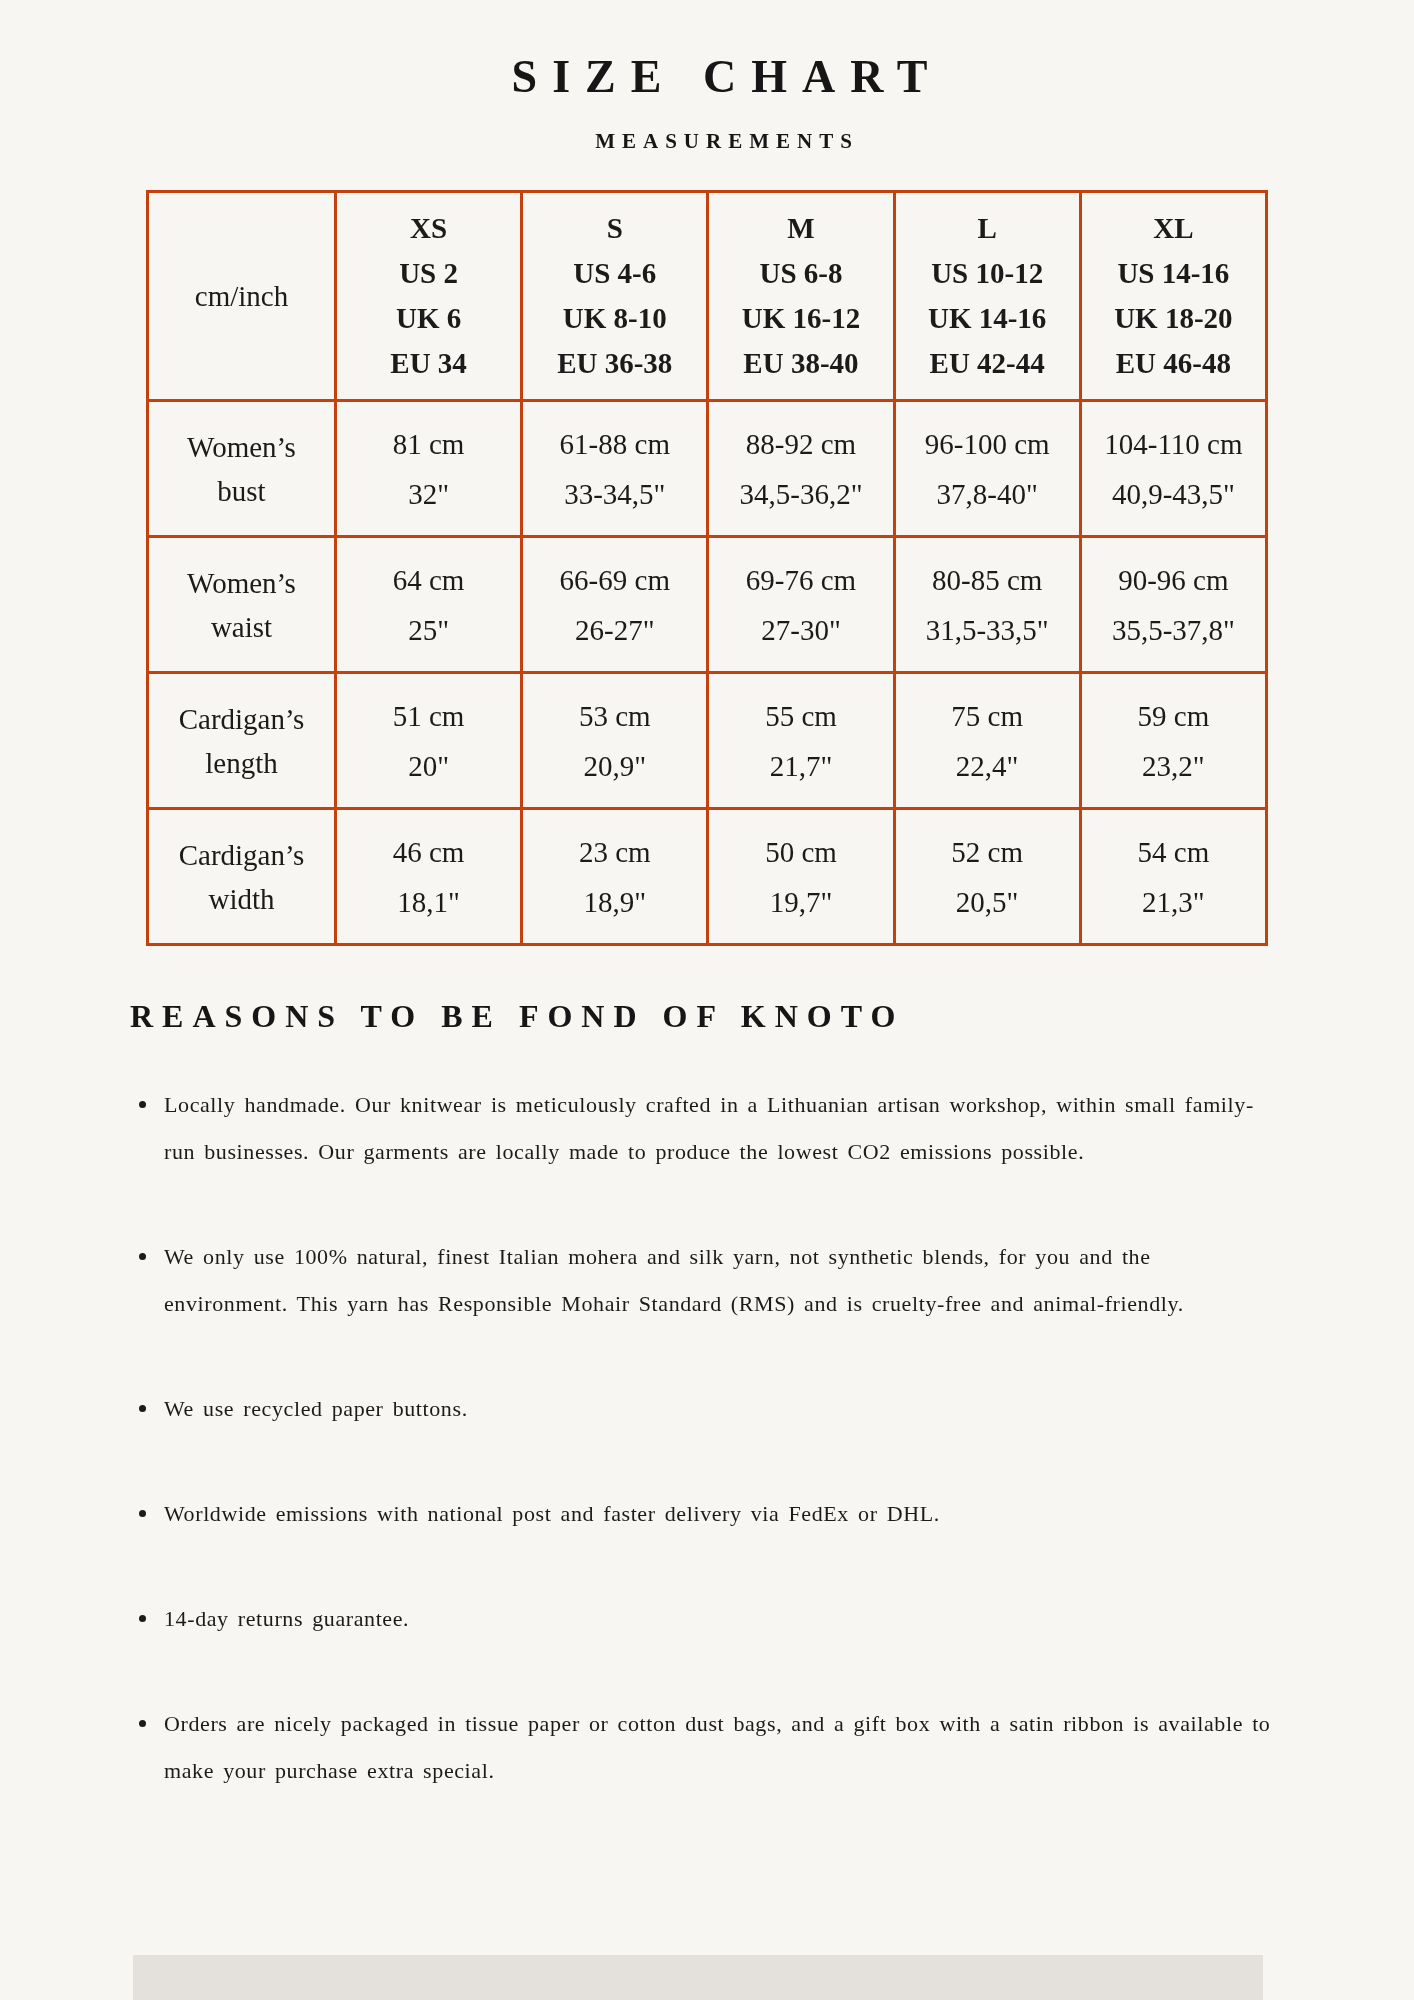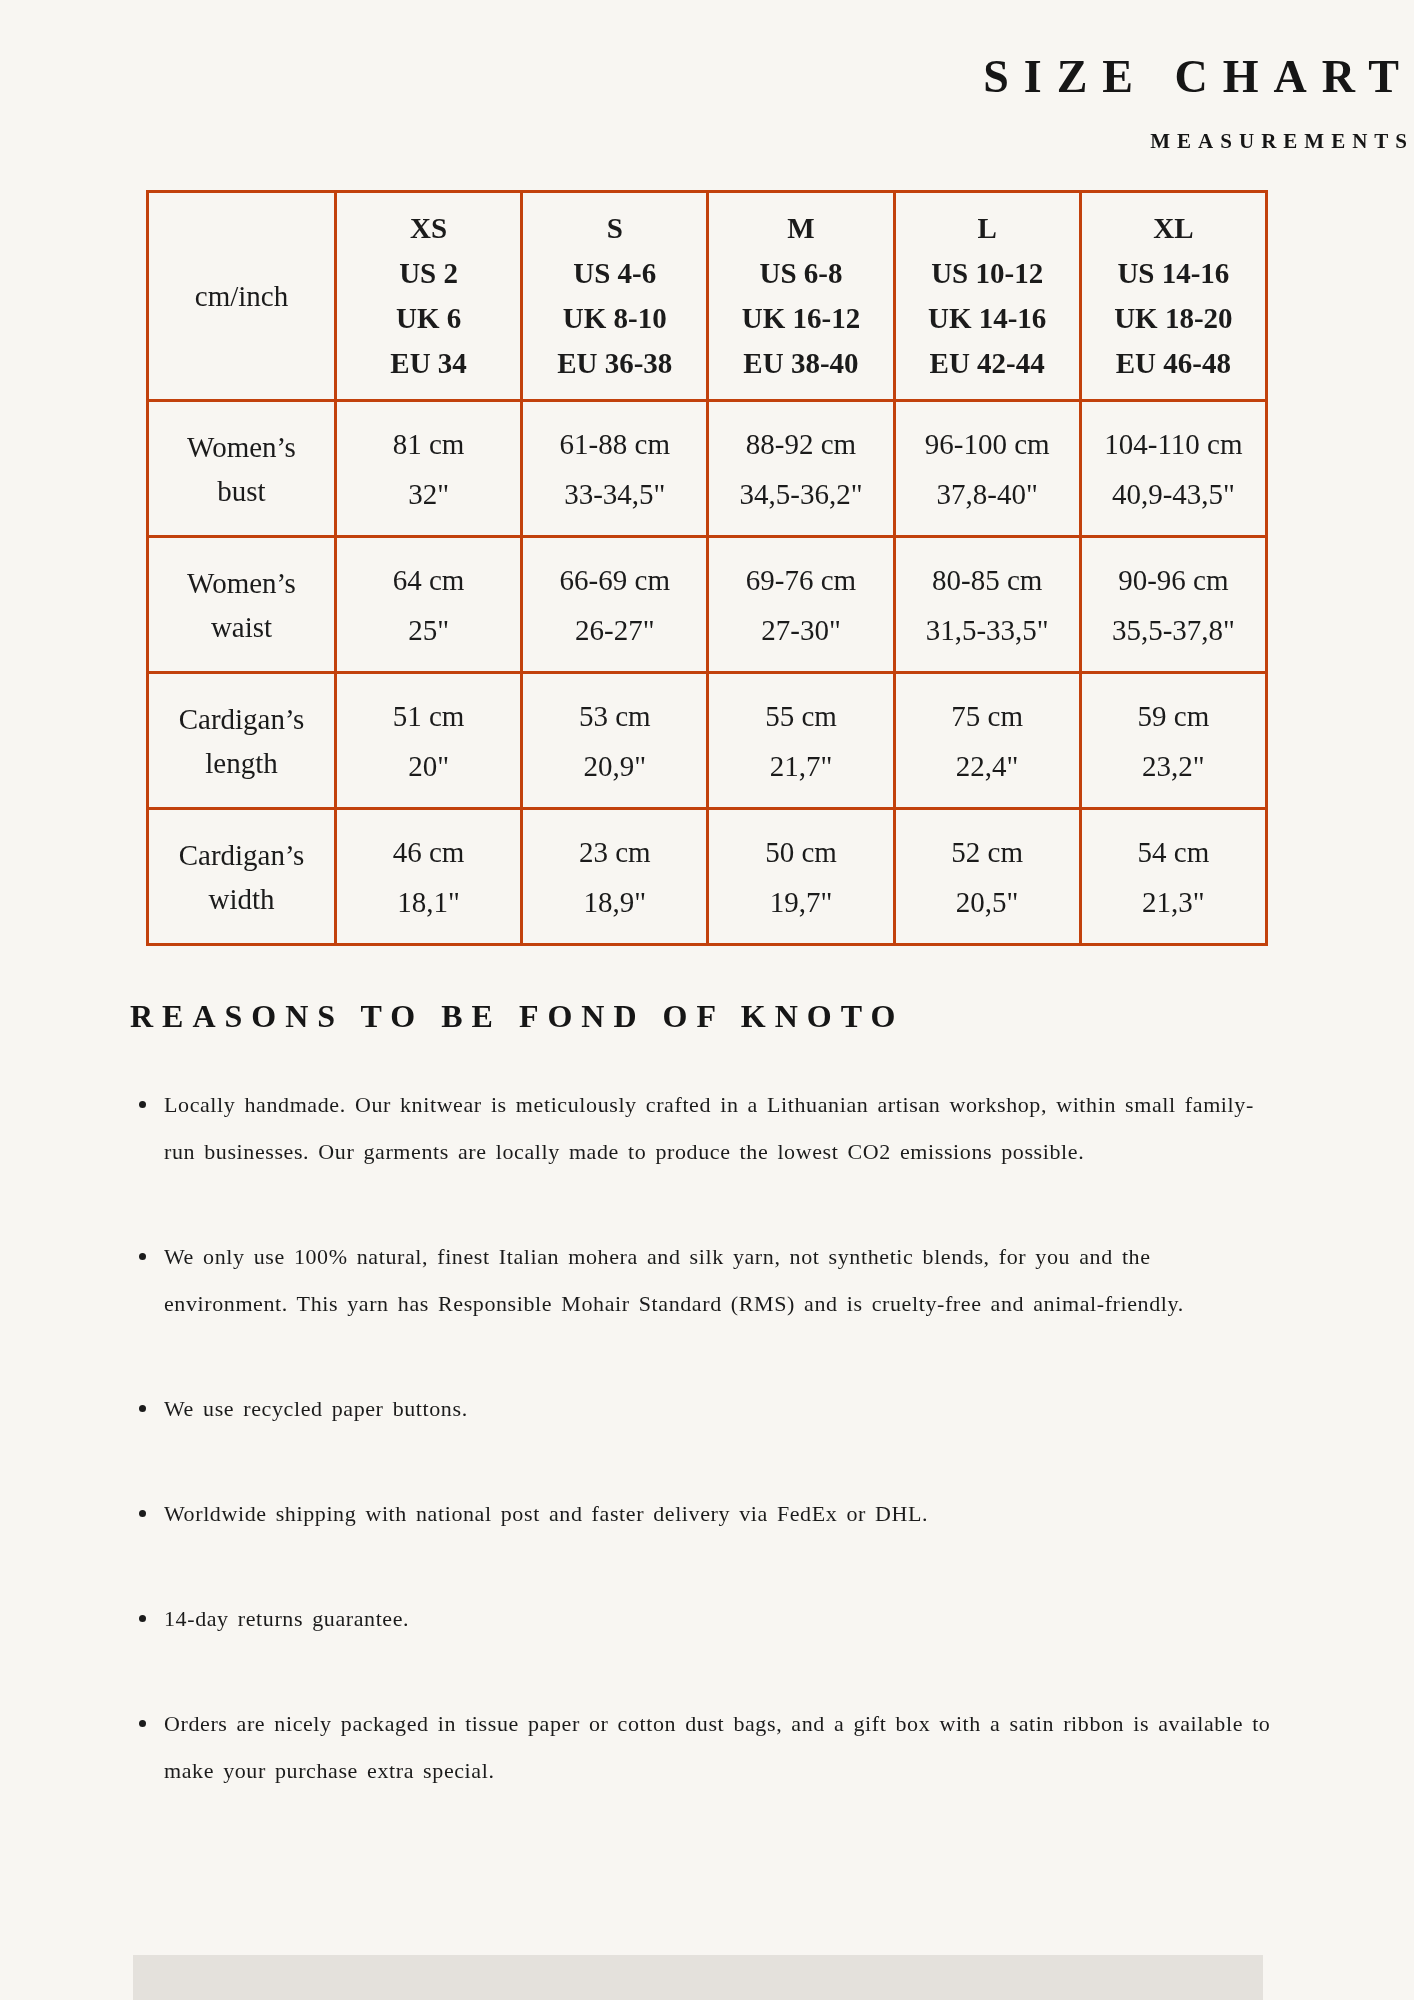--- a/index.html
+++ b/index.html
@@ -7,21 +7,21 @@
     width: 1414px; height: 2000px;
     background: #f8f6f2;
     color: #1b1b1b;
     font-family: "Liberation Serif", "DejaVu Serif", serif;
     overflow: hidden;
     position: relative;
   }
   .page { position: relative; width: 1414px; height: 2000px; }
 
   
-  .header { text-align: right; padding-top: 50px; padding-left: 40px; }
+  .header { text-align: center; padding-top: 50px; padding-left: 40px; }
   .title {
     margin: 0;
     font-size: 46px;
     font-weight: 700;
     letter-spacing: 15px;
     color: #161616;
   }
   .subtitle {
     margin: 26px 0 0 0;
     font-size: 21px;
@@ -246,21 +246,21 @@
         </tr>
       </tbody>
   </table>
 
   <div class="reasons">
     <h2 class="reasons-heading">REASONS TO BE FOND OF KNOTO</h2>
     <ul class="reasons-list" id="reasons-list">
         <li>Locally handmade. Our knitwear is meticulously crafted in a Lithuanian artisan workshop, within small family-run businesses. Our garments are locally made to produce the lowest CO2 emissions possible.</li>
         <li>We only use 100% natural, finest Italian mohera and silk yarn, not synthetic blends, for you and the environment. This yarn has Responsible Mohair Standard (RMS) and is cruelty-free and animal-friendly.</li>
         <li>We use recycled paper buttons.</li>
-        <li>Worldwide shipping with national post and faster delivery via FedEx or DHL.</li>
+        <li>Worldwide emissions with national post and faster delivery via FedEx or DHL.</li>
         <li>14-day returns guarantee.</li>
         <li>Orders are nicely packaged in tissue paper or cotton dust bags, and a gift box with a satin ribbon is available to make your purchase extra special.</li>
       </ul>
   </div>
 
   <div class="bottom-band"></div>
 
 </div>
 
 </body></html>

